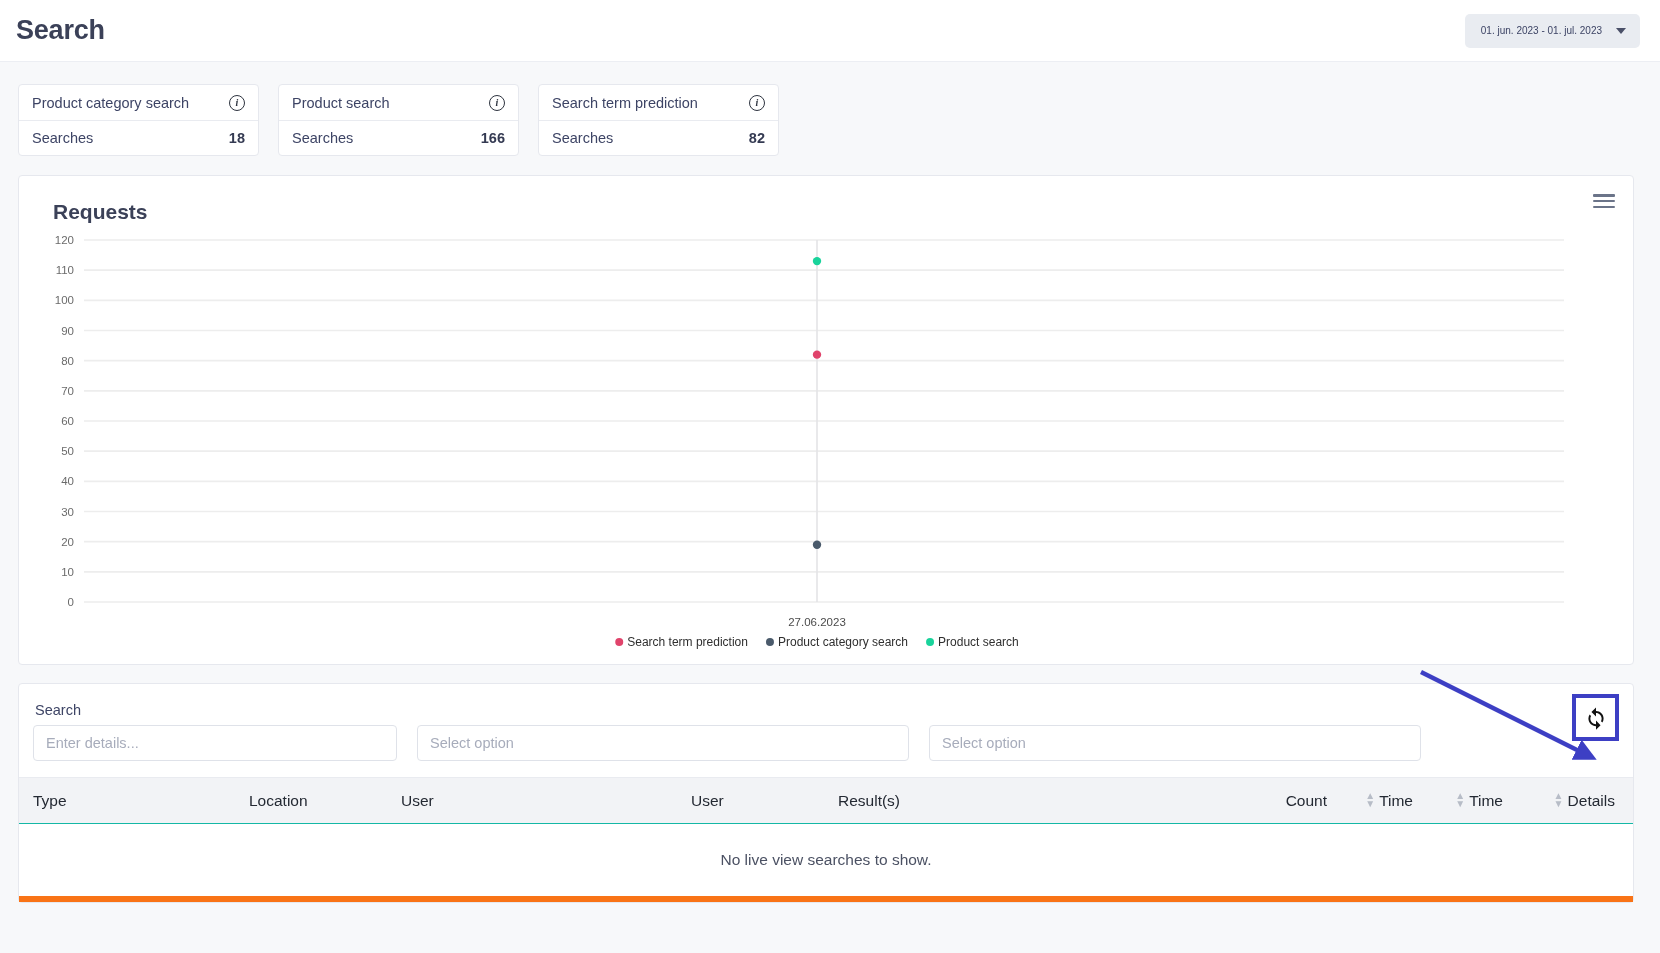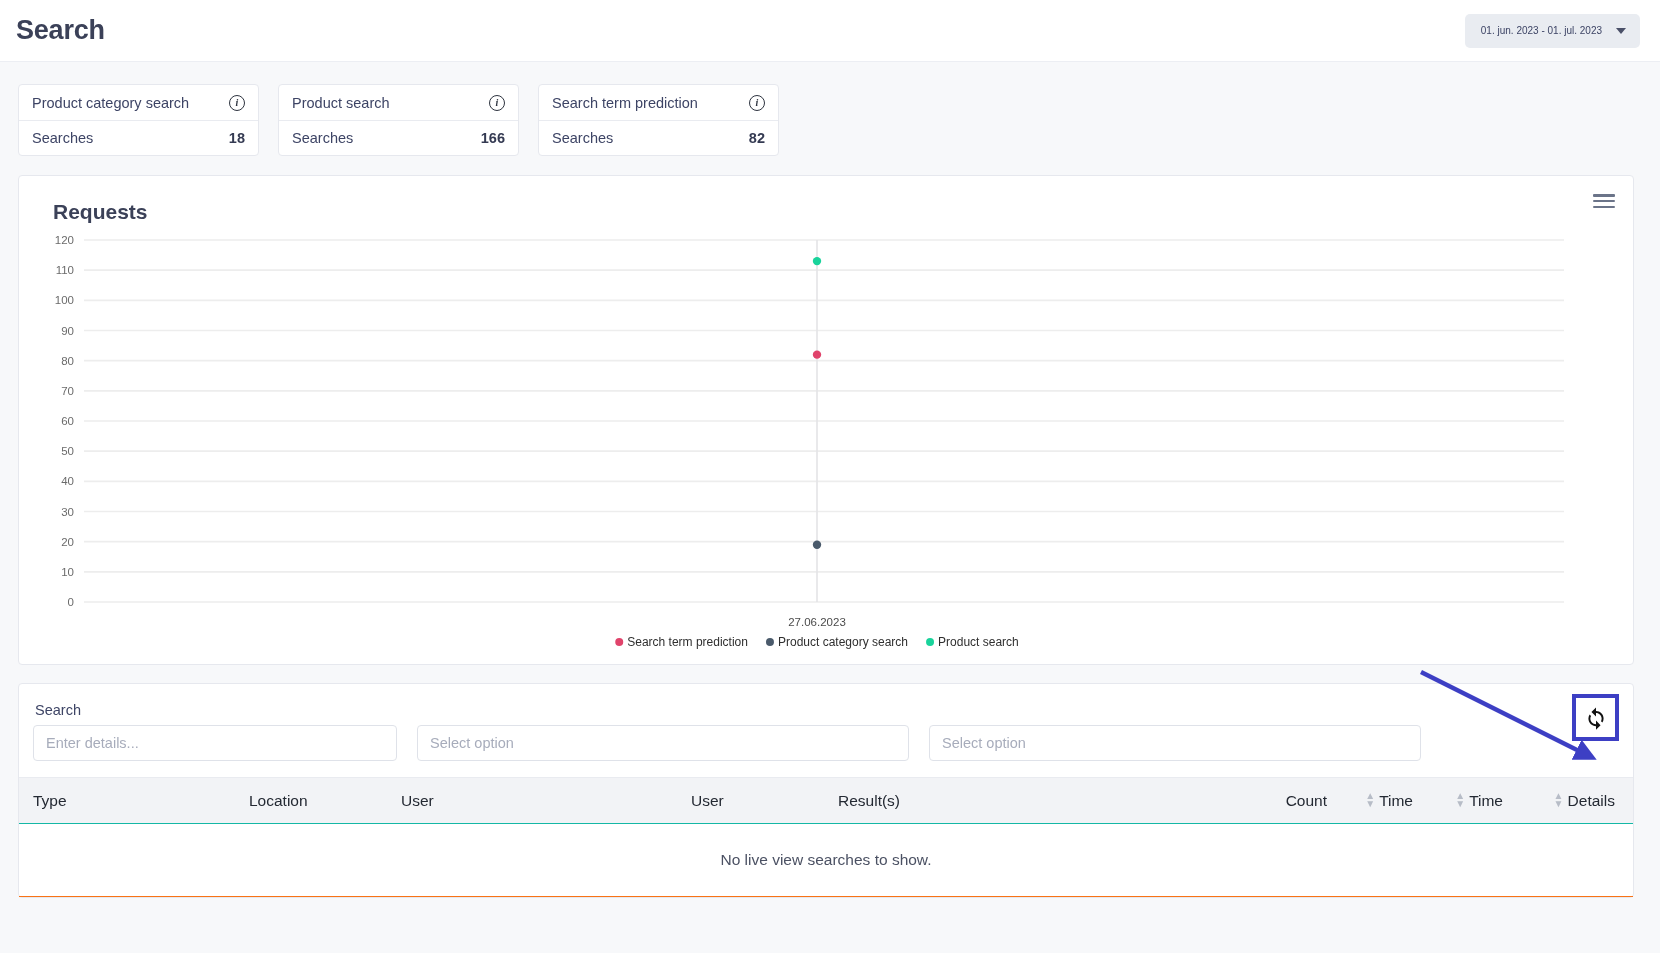--- a/index.html
+++ b/index.html
@@ -201,21 +201,21 @@
     color: #b7bcc7;
     font-size: 10px;
     line-height: 0.8;
     text-align: center;
   }
   .empty-row td {
     text-align: center;
     font-size: 15.5px;
     color: #4b5163;
     padding: 27px 0;
-    border-bottom: 1px solid #f97316;
+    border-bottom: 6px solid #f97316;
   }
 
   
   .overlay {
     position: absolute;
     left: 0; top: 0;
     width: 1660px; height: 953px;
     pointer-events: none;
     z-index: 40;
   }

